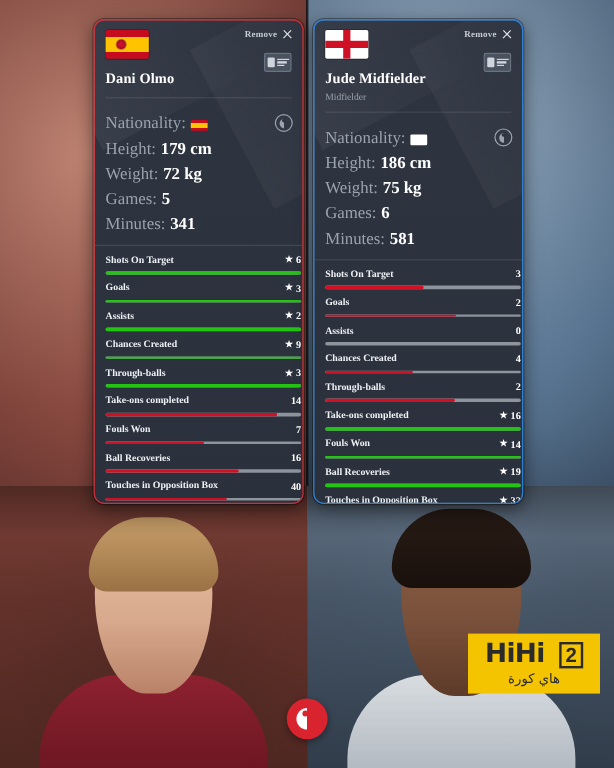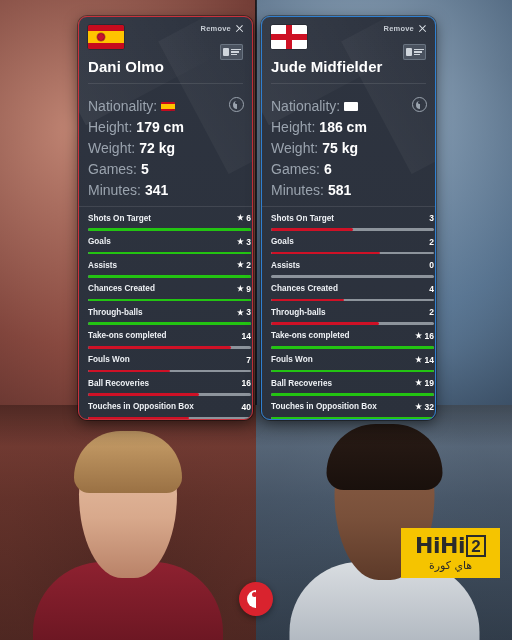--- a/index.html
+++ b/index.html
@@ -50,21 +50,21 @@
   .face-l { top:18px; width:98px; height:135px; background:linear-gradient(180deg,#e8bfa4 0%,#d8a98c 55%,#b98268 100%); }
   .hair-l { position:absolute; top:6px; left:50%; transform:translateX(-50%); width:108px; height:62px; border-radius:54px 54px 18px 18px; background:linear-gradient(180deg,#c9a06a 0%,#9a7144 100%); }
   .face-r { top:20px; width:100px; height:138px; background:linear-gradient(180deg,#8b5f46 0%,#79503a 55%,#5d3a29 100%); }
   .hair-r { position:absolute; top:2px; left:50%; transform:translateX(-50%); width:116px; height:66px; border-radius:58px 58px 20px 20px; background:linear-gradient(180deg,#2a1c16 0%,#19100c 100%); }
   .torso { position:absolute; bottom:0; left:50%; transform:translateX(-50%); width:190px; height:78px; border-radius:70px 70px 0 0; }
   .torso-l { background:linear-gradient(180deg,#8e2130 0%,#6d1723 100%); }
   .torso-r { background:linear-gradient(180deg,#d9dde1 0%,#b3bac2 100%); }
   .photo-fade { position:absolute; left:0; right:0; top:0; height:42px; background:linear-gradient(180deg,rgba(0,0,0,.35),rgba(0,0,0,0)); }
 
   
-  .cards { position:absolute; left:0; top:0; width:512px; height:430px; }
+  .cards { position:absolute; left:0; top:0; width:512px; height:430px;font-family:Liberation Serif, serif; }
   .card {
     position:absolute; top:16px; width:175px; height:404px;
     background:linear-gradient(180deg,#2e3440 0%,#2b313c 100%);
     border-radius:9px;
     overflow:hidden;
     color:#e8ecf1;
   }
   .card-left  { left:78px; border:1.5px solid #c8313d; box-shadow:0 0 0 1px rgba(0,0,0,.35), 0 4px 14px rgba(0,0,0,.5); }
   .card-right { left:261px; border:1.5px solid #2f7fd0; box-shadow:0 0 0 1px rgba(0,0,0,.35), 0 4px 14px rgba(0,0,0,.5); }
   .card-sheen { position:absolute; top:-40px; left:-30px; width:150px; height:120px; transform:rotate(-28deg);
@@ -90,21 +90,21 @@
   .flag-en:after  { content:""; position:absolute; left:15px; top:0; width:6px; height:100%; background:#ce1124; }
 
   .idcard-icon { position:absolute; right:9px; top:27px; width:23px; height:16px; border-radius:2px;
     background:#4a525f; box-shadow:inset 0 0 0 1px #6a7481; display:flex; align-items:center; padding:0 2.5px; gap:2.5px; }
   .idcard-icon .av { width:6px; height:8px; border-radius:1px; background:#cfd5dc; }
   .idcard-icon .lines { flex:1; display:flex; flex-direction:column; gap:1.5px; }
   .idcard-icon .lines i { display:block; height:1.2px; background:#cfd5dc; }
   .idcard-icon .lines i:nth-child(2){ width:80%; }
   .idcard-icon .lines i:nth-child(3){ width:60%; }
 
-  .player-name { margin-top:9px; font-size:15px; font-weight:bold; color:#fff; letter-spacing:.1px; }
+  .player-name { margin-top:9px; font-size:12px; font-weight:bold; color:#fff; letter-spacing:.1px; }
   .player-pos  { margin-top:3px; font-size:8px; color:#9aa3ae; }
 
   .head-rule { height:1px; background:rgba(255,255,255,.10); margin:8px 0 0 0; }
 
   
   .info { position:relative; padding:7px 9px 8px 9px; }
   .squawka-circle { position:absolute; right:8px; top:6px; width:15px; height:15px; border-radius:50%;
     border:1.3px solid #9aa3ae; display:flex; align-items:center; justify-content:center; }
   .squawka-circle span { display:block; width:8px; height:8px; border-radius:50%;
     background:linear-gradient(90deg,#9aa3ae 0 50%, transparent 50% 100%); position:relative; }
@@ -130,21 +130,21 @@
 
   
   .squawka-wm { position:absolute; left:50%; transform:translateX(-50%); bottom:20px; width:160px; text-align:center; }
   .sq-logo { width:34px; height:34px; border-radius:50%; background:#d9232e; margin:0 auto 4px auto; position:relative; box-shadow:0 2px 6px rgba(0,0,0,.4); }
   .sq-logo:before { content:""; position:absolute; left:8px; top:8px; width:18px; height:18px; border-radius:50%;
     background:linear-gradient(90deg,#fff 0 50%, #d9232e 50% 100%); }
   .sq-logo:after { content:""; position:absolute; left:12.5px; top:10px; width:5px; height:5px; border-radius:50%; background:#d9232e; }
   .sq-word { font-family:"DejaVu Sans", sans-serif; font-style:italic; font-weight:bold; font-size:25px; color:#fff; letter-spacing:-.5px; text-shadow:0 2px 5px rgba(0,0,0,.5); }
 
   .hihi-wm { position:absolute; right:12px; bottom:62px; background:#f5c400; padding:7px 14px 6px 14px; text-align:center; }
-  .hihi-top { display:flex; align-items:center; justify-content:center; gap:1px; }
+  .hihi-top { display:flex; align-items:center; justify-content:center; gap:12px; }
   .hihi-text { font-family:"DejaVu Sans", sans-serif; font-weight:bold; font-size:22px; color:#2b2b2b; letter-spacing:-.5px; line-height:1; }
   .hihi-box { display:inline-flex; align-items:center; justify-content:center; width:20px; height:22px; border:2px solid #2b2b2b; font-weight:bold; font-size:17px; color:#2b2b2b; line-height:1; }
   .hihi-ar { font-family:"DejaVu Sans", sans-serif; font-size:11px; color:#2b2b2b; margin-top:2px; direction:rtl; }
 </style>
 </head>
 <body>
 
 <div id="stage">
 
   <div class="bg">
@@ -342,20 +342,21 @@
         <div class="flag flag-en"></div>
         <div class="idcard-icon">
           <span class="av"></span>
           <span class="lines">
               <i></i>
               <i></i>
               <i></i>
             </span>
         </div>
         <div class="player-name">Jude Midfielder</div>
+        <div class="player-pos">Midfielder</div>
         <div class="head-rule"></div>
       </div>
 
       <div class="info">
         <div class="squawka-circle">
             <span></span>
           </div>
         <div class="info-row">
           <span>Nationality:</span>
           <span class="mini-flag flag-en"></span>

